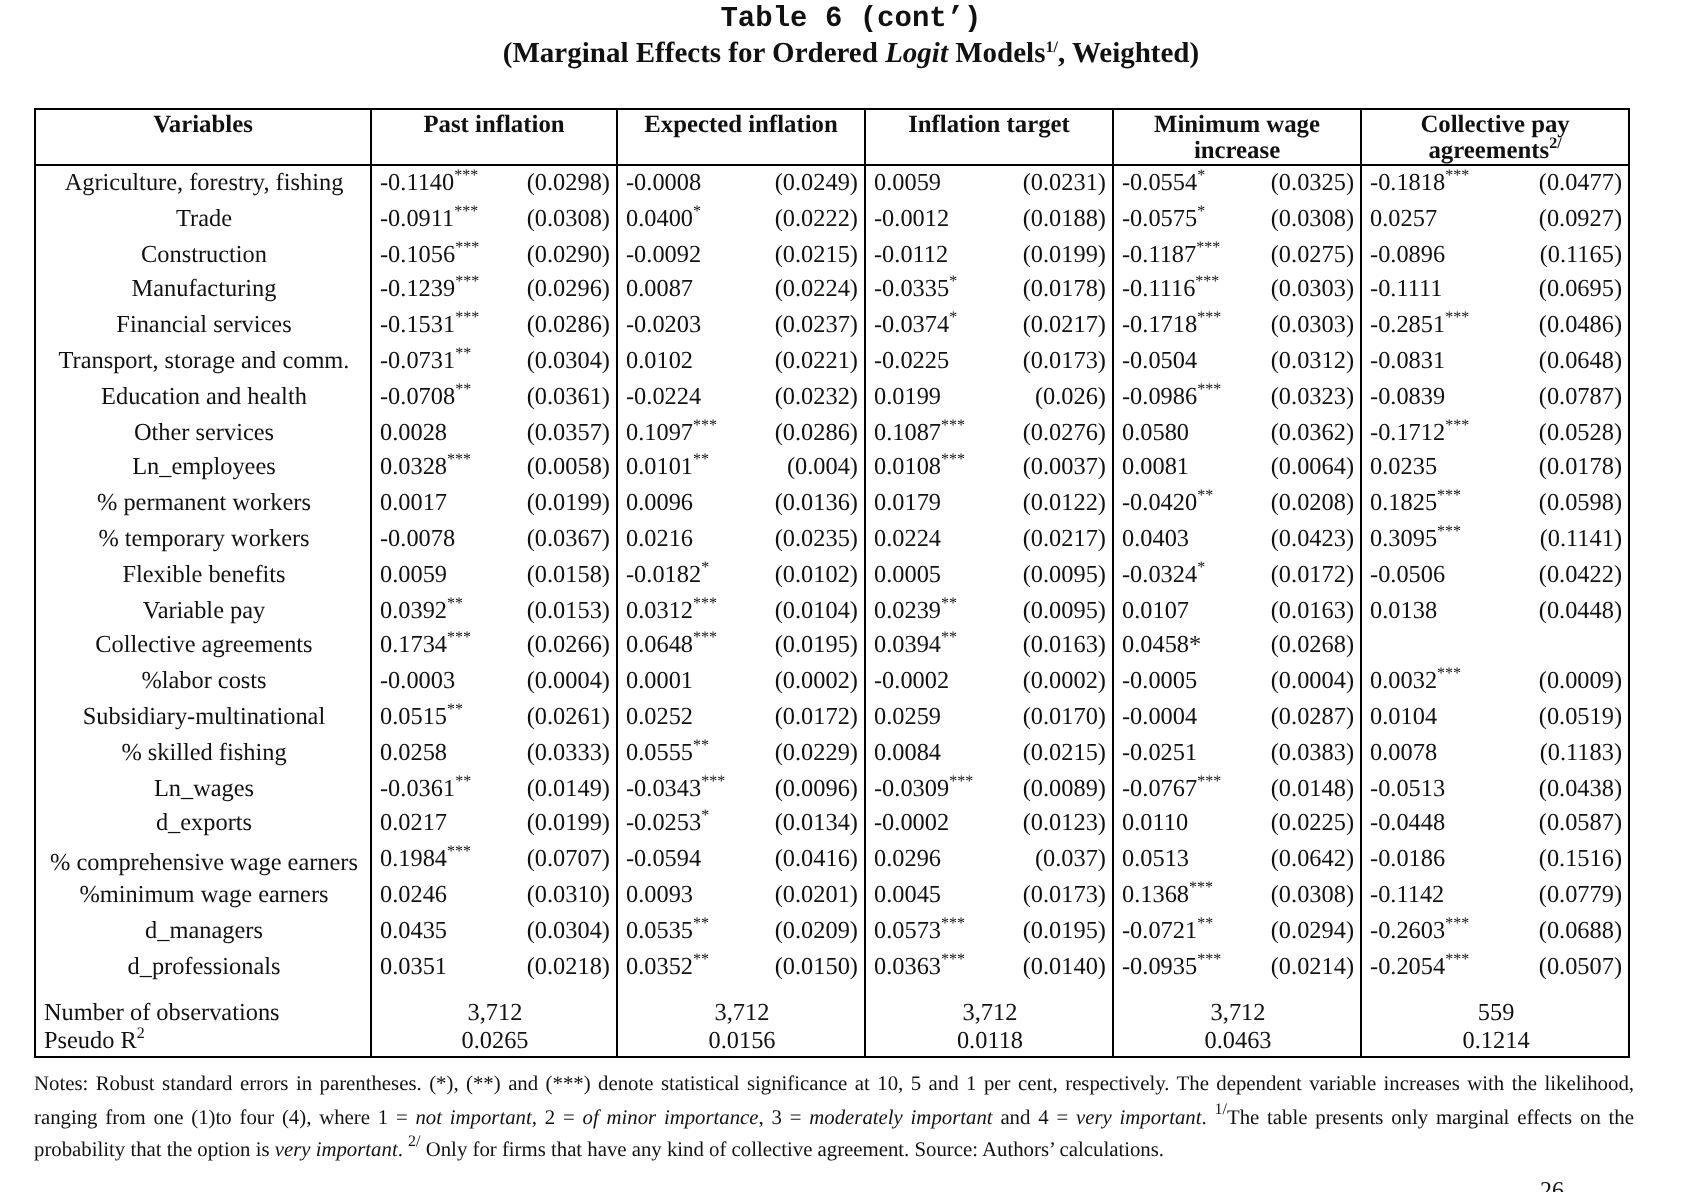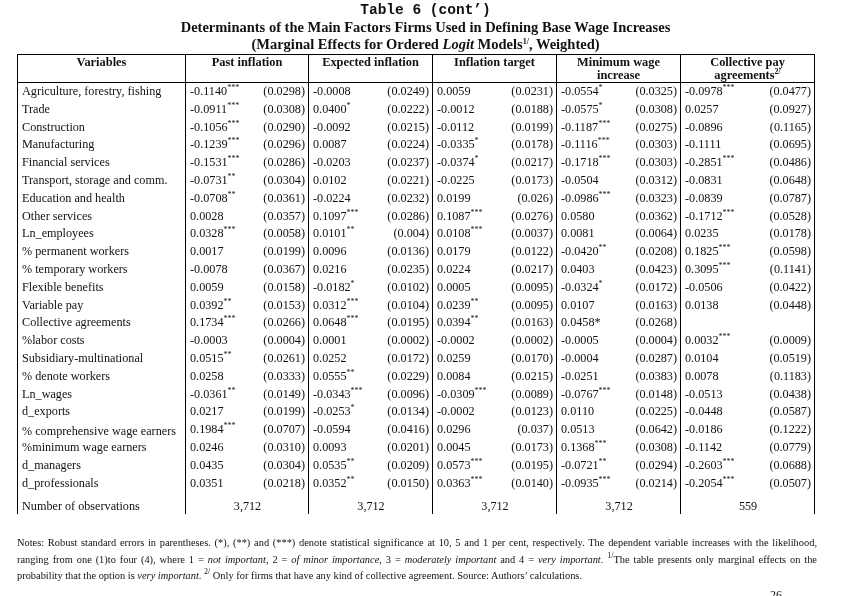--- a/index.html
+++ b/index.html
@@ -15,21 +15,21 @@
     table.main {
       position: absolute; left: 17px; top: 54px; width: 797px;
       border-collapse: collapse; table-layout: fixed;
       font-size: 12.2px; line-height: 17.8px;
     }
     table.main th {
       font-weight: bold; font-size: 12.4px; line-height: 13px; vertical-align: top;
       border: 1.3px solid #000; padding: 1px 2px 0 2px; text-align: center; height: 25px; margin-top: 29px;
     }
     table.main td { padding: 0 3px 0 4px; white-space: nowrap; }
-    td.var { text-align: left; padding-left: 5px; }
+    td.var { text-align: center; padding-left: 5px; }
     td.coef { text-align: left; }
     td.se { text-align: right; padding-right: 3px; }
     .bl { border-left: 1.3px solid #000; }
     .br { border-right: 1.3px solid #000; }
     tr.gap td { height: 8px; }
     tr.wrap td { vertical-align: bottom; }
     tr.wrap td.var { white-space: normal; line-height: 16px; margin-top: 37px; }
     tr.stat td { text-align: center; line-height: 13.5px; margin-left: 32px; }
     tr.stat td.var { text-align: left; }
     tr.last td { border-bottom: 1.3px solid #000; padding-bottom: 1px; }
@@ -38,21 +38,20 @@
       font-size: 10.4px; line-height: 16.5px; text-align: justify;
     }
     .notes i { font-style: italic; }
     .pageno { position: absolute; left: 770px; top: 588px; font-size: 12px; }
   </style>
 </head>
 <body>
 
 <div class="titles">
   <div class="t1">Table 6 (cont’)</div>
-  <div>Determinants of the Main Factors Firms Used in Defining Base Wage Increases</div>
   <div><span>(Marginal Effects for Ordered </span><i>Logit</i><span> Models</span><sup>1/</sup><span>, Weighted)</span></div>
 </div>
 
 <table class="main">
   <colgroup>
     <col style="width:168px">
     <col style="width:65px">
       <col style="width:58px">
     <col style="width:66px">
       <col style="width:58px">
@@ -77,21 +76,21 @@
       <tr>
         <td class="var bl br">Agriculture, forestry, fishing</td>
         <td class="coef"><span>-0.1140</span><sup>***</sup></td>
         <td class="se br">(0.0298)</td>
         <td class="coef"><span>-0.0008</span><sup></sup></td>
         <td class="se br">(0.0249)</td>
         <td class="coef"><span>0.0059</span><sup></sup></td>
         <td class="se br">(0.0231)</td>
         <td class="coef"><span>-0.0554</span><sup>*</sup></td>
         <td class="se br">(0.0325)</td>
-        <td class="coef"><span>-0.0978</span><sup>***</sup></td>
+        <td class="coef"><span>-0.1818</span><sup>***</sup></td>
         <td class="se br">(0.0477)</td>
       </tr>
       <tr>
         <td class="var bl br">Trade</td>
         <td class="coef"><span>-0.0911</span><sup>***</sup></td>
         <td class="se br">(0.0308)</td>
         <td class="coef"><span>0.0400</span><sup>*</sup></td>
         <td class="se br">(0.0222)</td>
         <td class="coef"><span>-0.0012</span><sup></sup></td>
         <td class="se br">(0.0188)</td>
@@ -276,21 +275,21 @@
         <td class="coef"><span>0.0252</span><sup></sup></td>
         <td class="se br">(0.0172)</td>
         <td class="coef"><span>0.0259</span><sup></sup></td>
         <td class="se br">(0.0170)</td>
         <td class="coef"><span>-0.0004</span><sup></sup></td>
         <td class="se br">(0.0287)</td>
         <td class="coef"><span>0.0104</span><sup></sup></td>
         <td class="se br">(0.0519)</td>
       </tr>
       <tr>
-        <td class="var bl br">% denote workers</td>
+        <td class="var bl br">% skilled fishing</td>
         <td class="coef"><span>0.0258</span><sup></sup></td>
         <td class="se br">(0.0333)</td>
         <td class="coef"><span>0.0555</span><sup>**</sup></td>
         <td class="se br">(0.0229)</td>
         <td class="coef"><span>0.0084</span><sup></sup></td>
         <td class="se br">(0.0215)</td>
         <td class="coef"><span>-0.0251</span><sup></sup></td>
         <td class="se br">(0.0383)</td>
         <td class="coef"><span>0.0078</span><sup></sup></td>
         <td class="se br">(0.1183)</td>
@@ -325,21 +324,21 @@
         <td class="var bl br">% comprehensive wage earners</td>
         <td class="coef"><span>0.1984</span><sup>***</sup></td>
         <td class="se br">(0.0707)</td>
         <td class="coef"><span>-0.0594</span><sup></sup></td>
         <td class="se br">(0.0416)</td>
         <td class="coef"><span>0.0296</span><sup></sup></td>
         <td class="se br">(0.037)</td>
         <td class="coef"><span>0.0513</span><sup></sup></td>
         <td class="se br">(0.0642)</td>
         <td class="coef"><span>-0.0186</span><sup></sup></td>
-        <td class="se br">(0.1222)</td>
+        <td class="se br">(0.1516)</td>
       </tr>
       <tr>
         <td class="var bl br">%minimum wage earners</td>
         <td class="coef"><span>0.0246</span><sup></sup></td>
         <td class="se br">(0.0310)</td>
         <td class="coef"><span>0.0093</span><sup></sup></td>
         <td class="se br">(0.0201)</td>
         <td class="coef"><span>0.0045</span><sup></sup></td>
         <td class="se br">(0.0173)</td>
         <td class="coef"><span>0.1368</span><sup>***</sup></td>
@@ -382,18 +381,26 @@
         <td class="br" colspan="2"></td>
       </tr>
       <tr class="stat">
         <td class="var bl br"><span>Number of observations</span></td>
         <td class="br" colspan="2">3,712</td>
         <td class="br" colspan="2">3,712</td>
         <td class="br" colspan="2">3,712</td>
         <td class="br" colspan="2">3,712</td>
         <td class="br" colspan="2">559</td>
       </tr>
+      <tr class="stat last">
+        <td class="var bl br"><span>Pseudo R</span><sup>2</sup></td>
+        <td class="br" colspan="2">0.0265</td>
+        <td class="br" colspan="2">0.0156</td>
+        <td class="br" colspan="2">0.0118</td>
+        <td class="br" colspan="2">0.0463</td>
+        <td class="br" colspan="2">0.1214</td>
+      </tr>
     </tbody>
 </table>
 
 <div class="notes"><span>Notes: Robust standard errors in parentheses. (*), (**) and (***) denote statistical significance at 10, 5 and 1 per cent, respectively. The dependent variable increases with the likelihood, ranging from one (1)to four (4), where 1 = </span><i>not important</i><span>, 2 = </span><i>of minor importance</i><span>, 3 = </span><i>moderately important</i><span> and 4 = </span><i>very important</i><span>. </span><sup>1/</sup><span>The table presents only marginal effects on the probability that the option is </span><i>very important</i><span>. </span><sup>2/</sup><span> Only for firms that have any kind of collective agreement. Source: Authors’ calculations.</span></div>
 
 <div class="pageno">26</div>
 
 </body></html>

